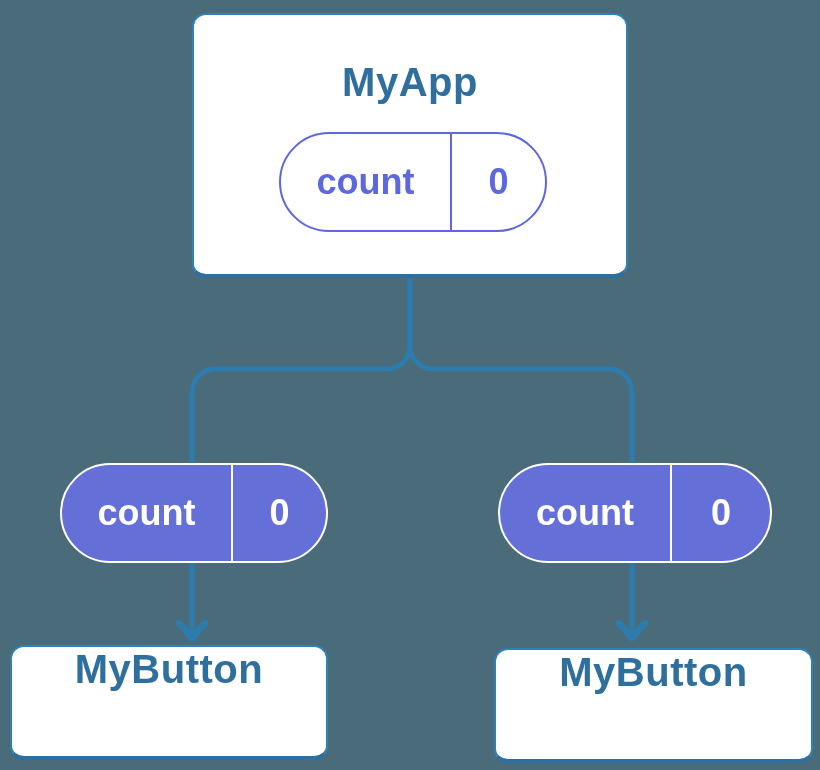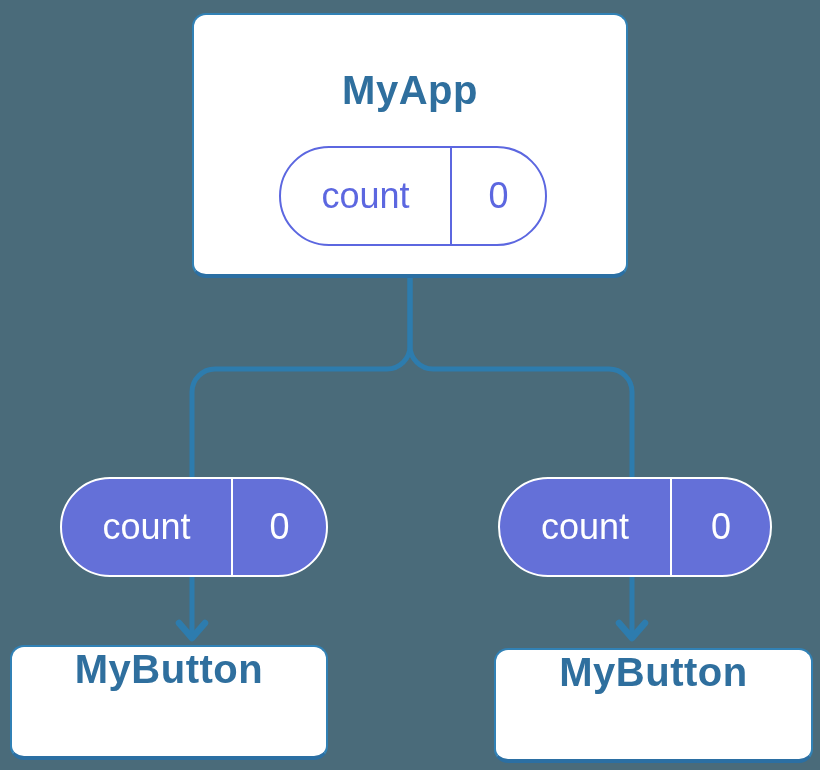--- a/index.html
+++ b/index.html
@@ -60,39 +60,37 @@
     white-space: nowrap;
   }
   .root-card {
     left: 192px; top: 13px;
     width: 436px; height: 265px;
   }
   .root-card .card-title {
     position: absolute;
     top: 45px; left: 0; right: 0;
     text-align: center;
-    margin-top: 8px;
   }
   .child-card {
     display: flex;
     align-items: flex-start;
     justify-content: center;
   }
   .child-card.left  { left: 10px;  top: 645px; width: 318px; height: 115px; }
   .child-card.right { left: 494px; top: 648px; width: 319px; height: 115px; }
   .pill {
     position: absolute;
     z-index: 3;
     display: flex;
     align-items: stretch;
     border-radius: 999px;
     font-size: 36px;
-    font-weight: 400;
+    font-weight: 700;
     overflow: hidden;
-    margin-top: 14px;
   }
   .pill .pill-key, .pill .pill-value {
     display: flex;
     align-items: center;
     justify-content: center;
   }
   .outline-pill {
     left: 85px; top: 117px;
     width: 268px; height: 100px;
     background: var(--card-bg);

